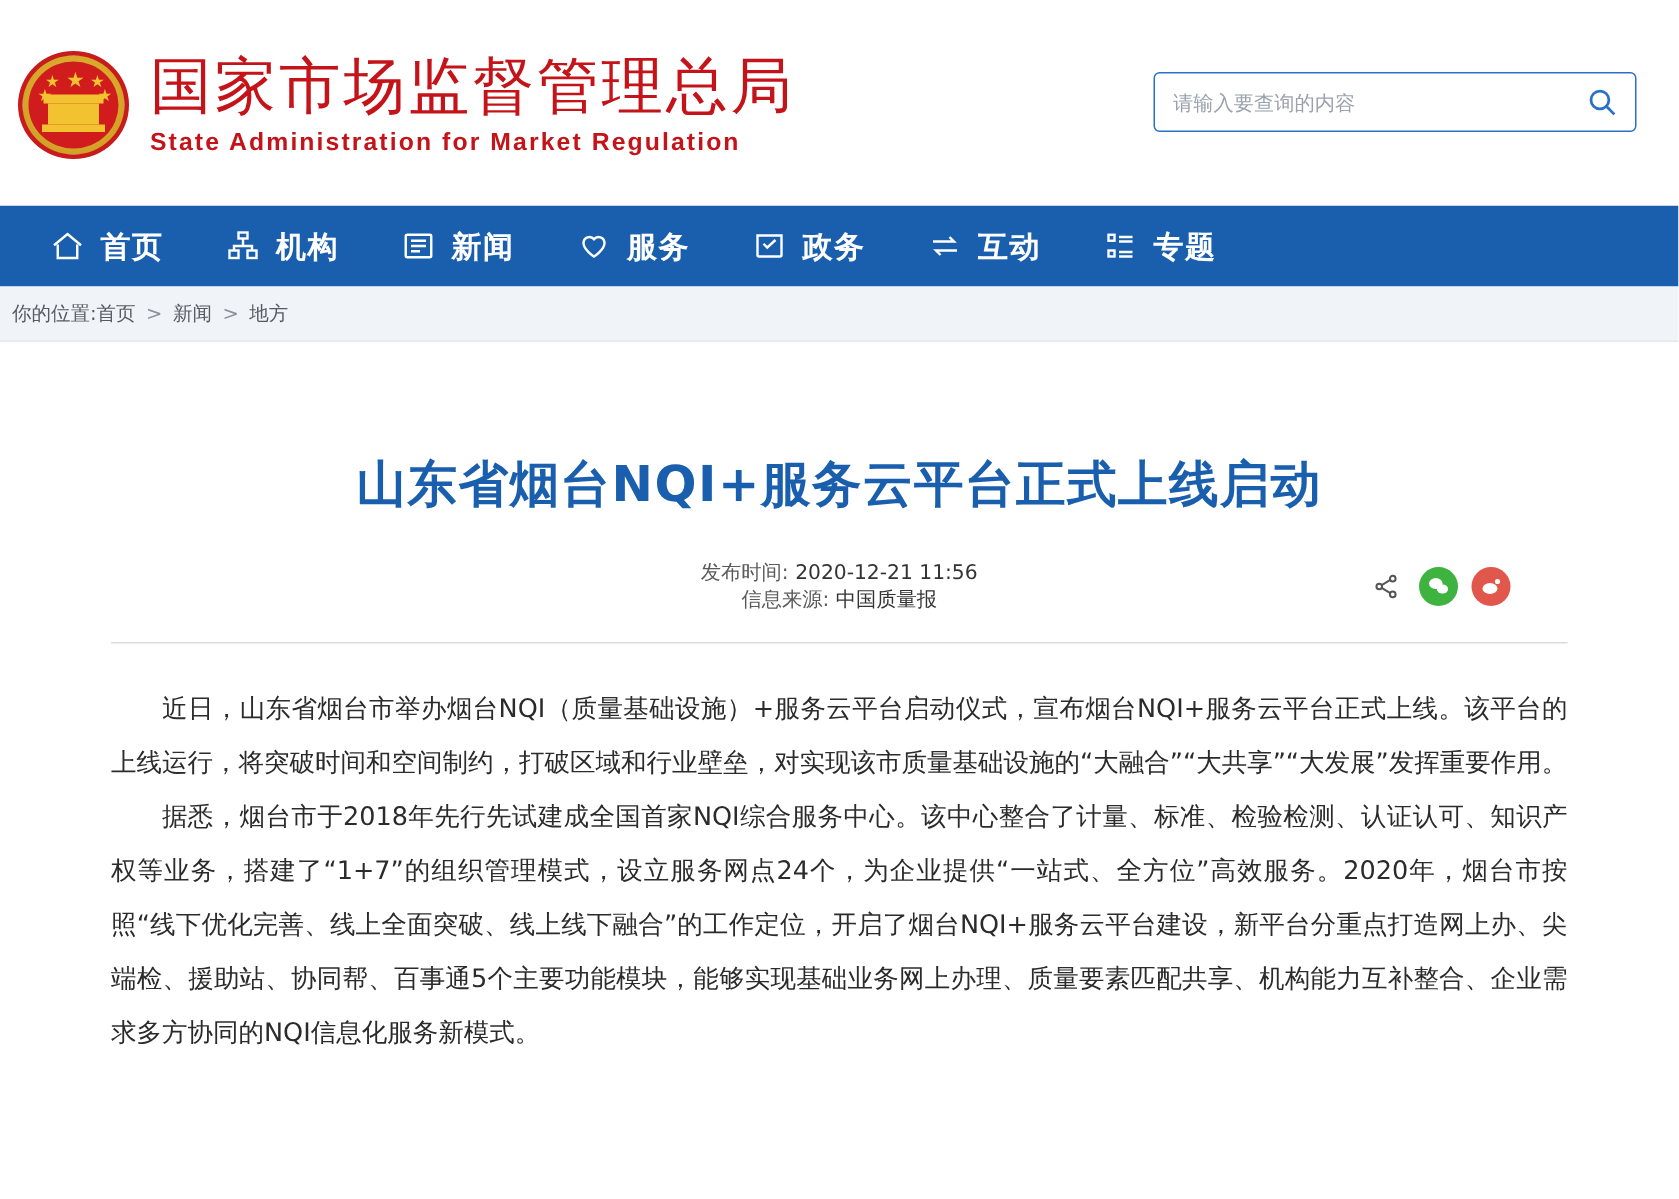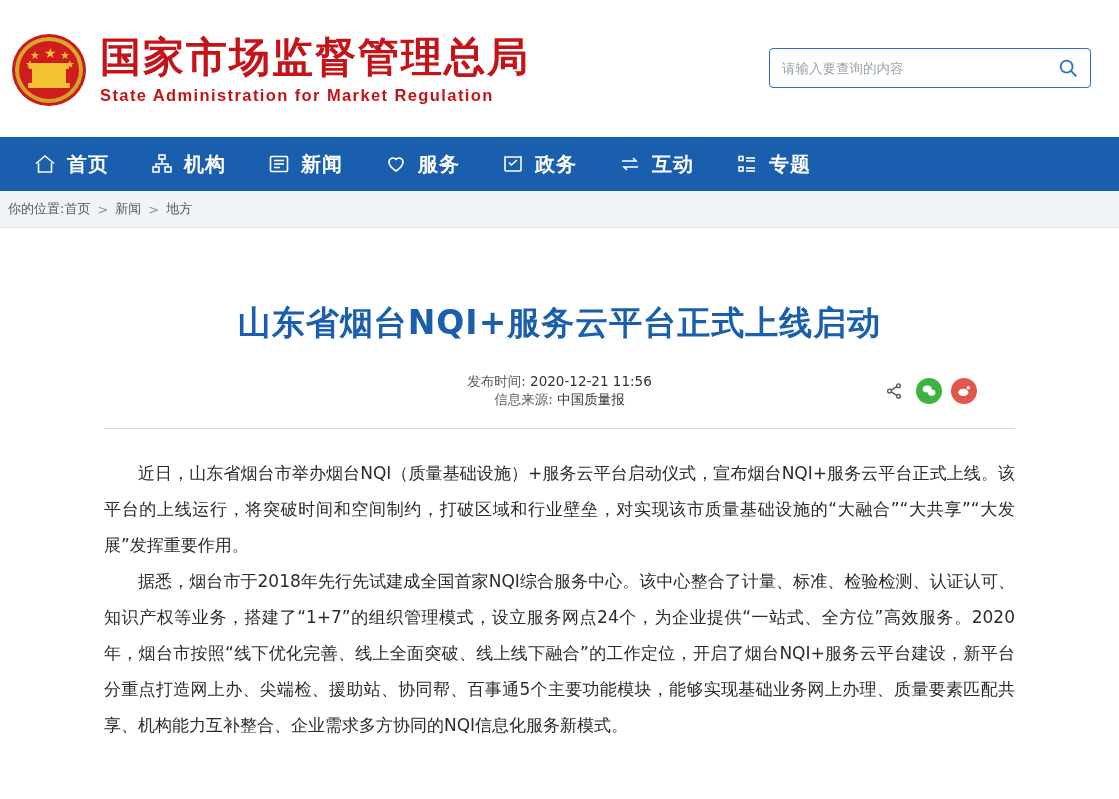--- a/index.html
+++ b/index.html
@@ -76,21 +76,21 @@
   .emblem .star.s4 { left: 46px; top: 18px; }
 
   .sitetitle {
     display: flex;
     flex-direction: column;
     justify-content: center;
   }
   .sitetitle .cn {
     font-family: "DejaVu Sans", sans-serif;
     font-size: 41px;
-    font-weight: bold;
+    font-weight: normal;
     color: #c4141a;
     letter-spacing: 2px;
     line-height: 50px;
   }
   .sitetitle .en {
     font-family: Liberation Sans, sans-serif;
     font-size: 16.5px;
     font-weight: bold;
     color: #c4141a;
     letter-spacing: 1.4px;
@@ -168,21 +168,21 @@
     padding-left: 8px;
     font-family: "DejaVu Sans", sans-serif;
     font-size: 13px;
     color: #555b63;
   }
   .crumb-bar .sep { margin: 0 7px; color: #8a9099; }
   .crumb-bar a { color: #555b63; text-decoration: none; }
 
   
   .article {
-    padding: 0 104px;
+    padding: 0 74px;
   }
   .art-title {
     font-family: "DejaVu Sans", sans-serif;
     font-size: 33px;
     font-weight: bold;
     color: #1a5fae;
     text-align: center;
     line-height: 46px;
     margin-top: 72px;
     letter-spacing: 1px;

